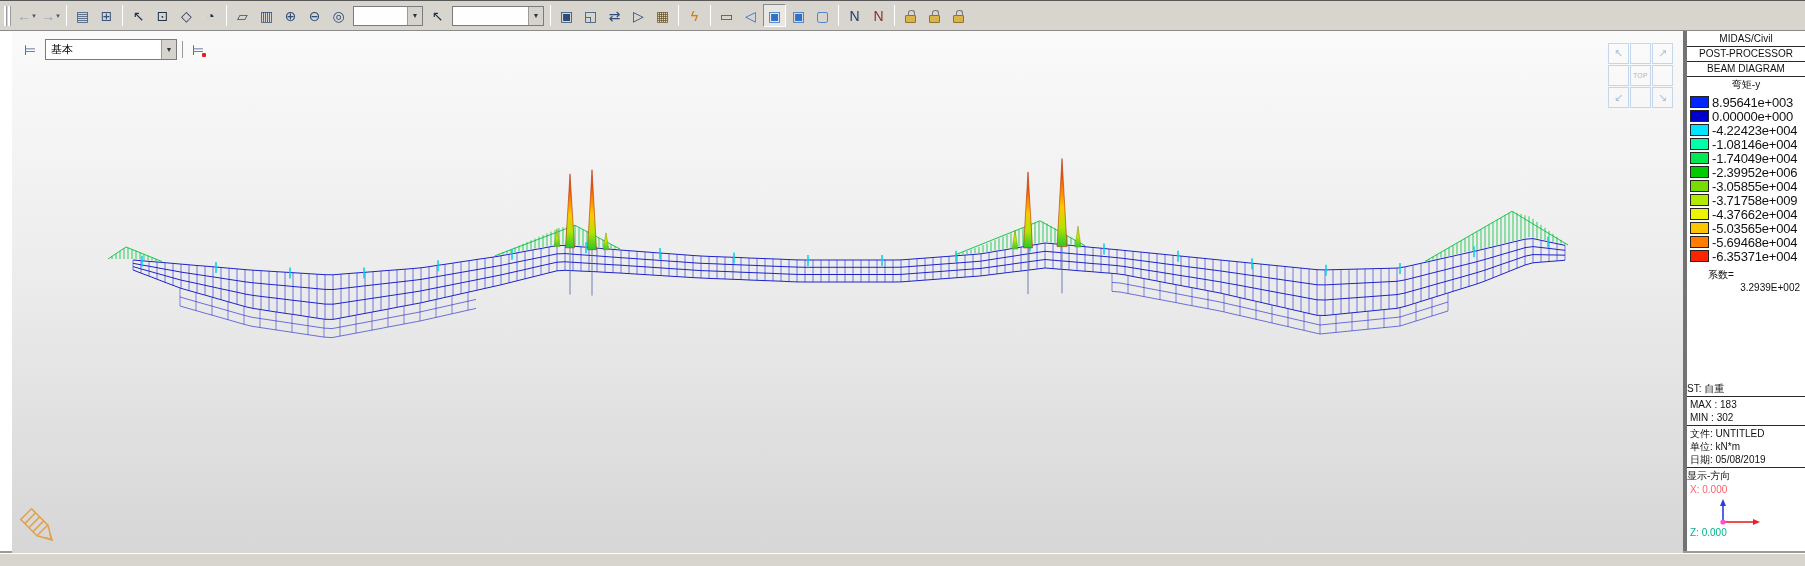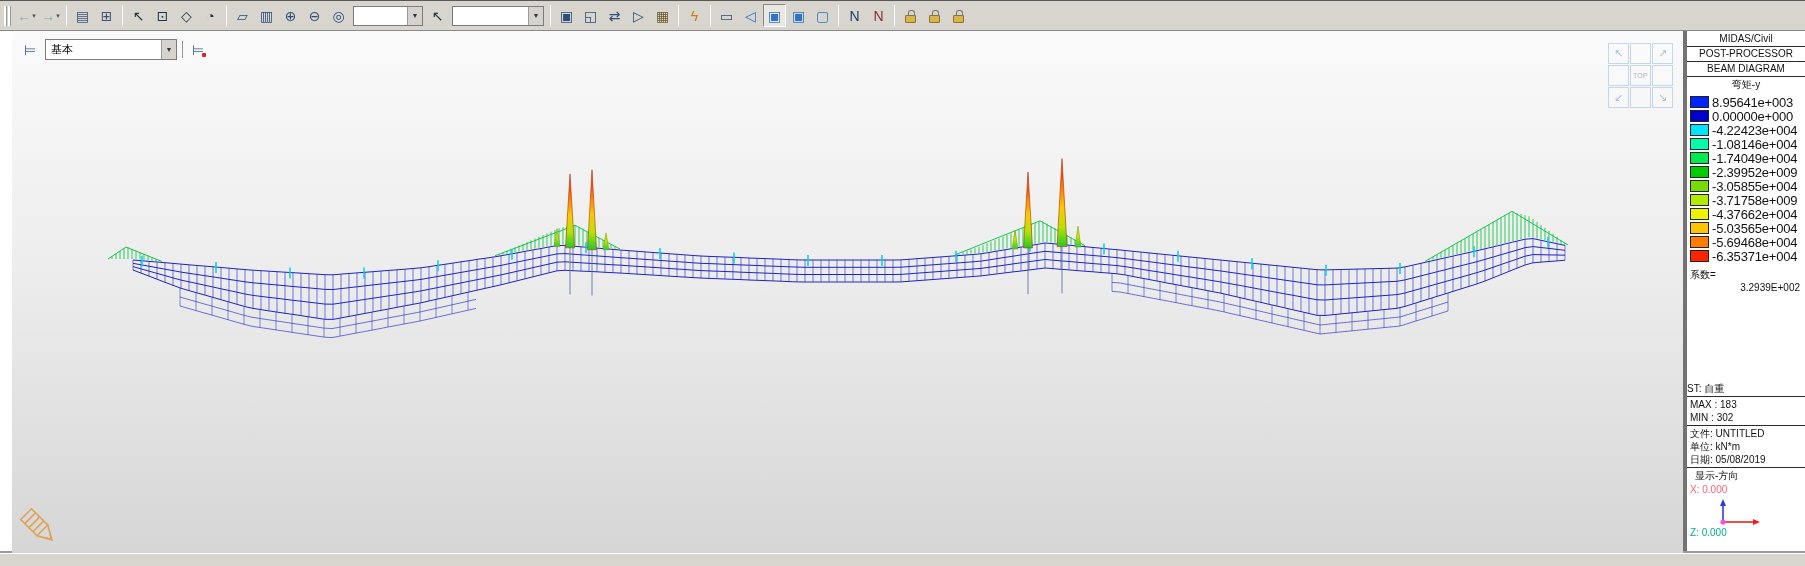--- a/index.html
+++ b/index.html
@@ -44,25 +44,25 @@
   .watermark{position:absolute;left:4px;bottom:0;z-index:2}
 
   
   .side-panel{width:122px;flex:0 0 122px;background:#fff;border-left:4px solid #737373;font-size:10px;color:#111;padding-top:2px;overflow:hidden}
   .panel-title{text-align:center;line-height:12px;white-space:nowrap}
   .hr{border-top:1px solid #2a2a2a;margin:1px 0}
   .comp-label{text-align:center;line-height:14px;margin:1px 0 3px}
   .legend-row{display:flex;align-items:center;height:14px;padding-left:3px;gap:3px}
   .legend-swatch{width:19px;height:12px;border:1px solid #222;flex:0 0 auto}
   .legend-label{font-size:13px;white-space:nowrap;letter-spacing:-.2px}
-  .factor-label{padding-left:3px;margin-top:6px;line-height:12px}
+  .factor-label{padding-left:21px;margin-top:6px;line-height:12px}
   .factor-value{text-align:right;padding-right:5px;line-height:13px}
   .stage-line{padding-left:0;margin-top:88px;line-height:13px}
   .pline{padding-left:3px;line-height:13px;white-space:nowrap}
-  .dir-header{padding-left:8px;line-height:14px}
+  .dir-header{padding-left:0;line-height:14px}
   .axis-triad{width:50px;height:28px;margin:2px 0 0 26px;position:relative}
 </style>
 </head>
 <body>
 
 <div class="app">
 
   <div class="toolbar">
     <div class="tb-grip"></div>
     <div class="tb-items">
@@ -297,21 +297,21 @@
           <div class="legend-row">
             <span class="legend-swatch" style="background: rgb(0, 255, 168);"></span>
             <span class="legend-label">-1.08146e+004</span>
           </div>
           <div class="legend-row">
             <span class="legend-swatch" style="background: rgb(0, 232, 82);"></span>
             <span class="legend-label">-1.74049e+004</span>
           </div>
           <div class="legend-row">
             <span class="legend-swatch" style="background: rgb(0, 204, 0);"></span>
-            <span class="legend-label">-2.39952e+009</span>
+            <span class="legend-label">-2.39952e+006</span>
           </div>
           <div class="legend-row">
             <span class="legend-swatch" style="background: rgb(119, 221, 0);"></span>
             <span class="legend-label">-3.05855e+004</span>
           </div>
           <div class="legend-row">
             <span class="legend-swatch" style="background: rgb(179, 234, 0);"></span>
             <span class="legend-label">-3.71758e+009</span>
           </div>
           <div class="legend-row">

